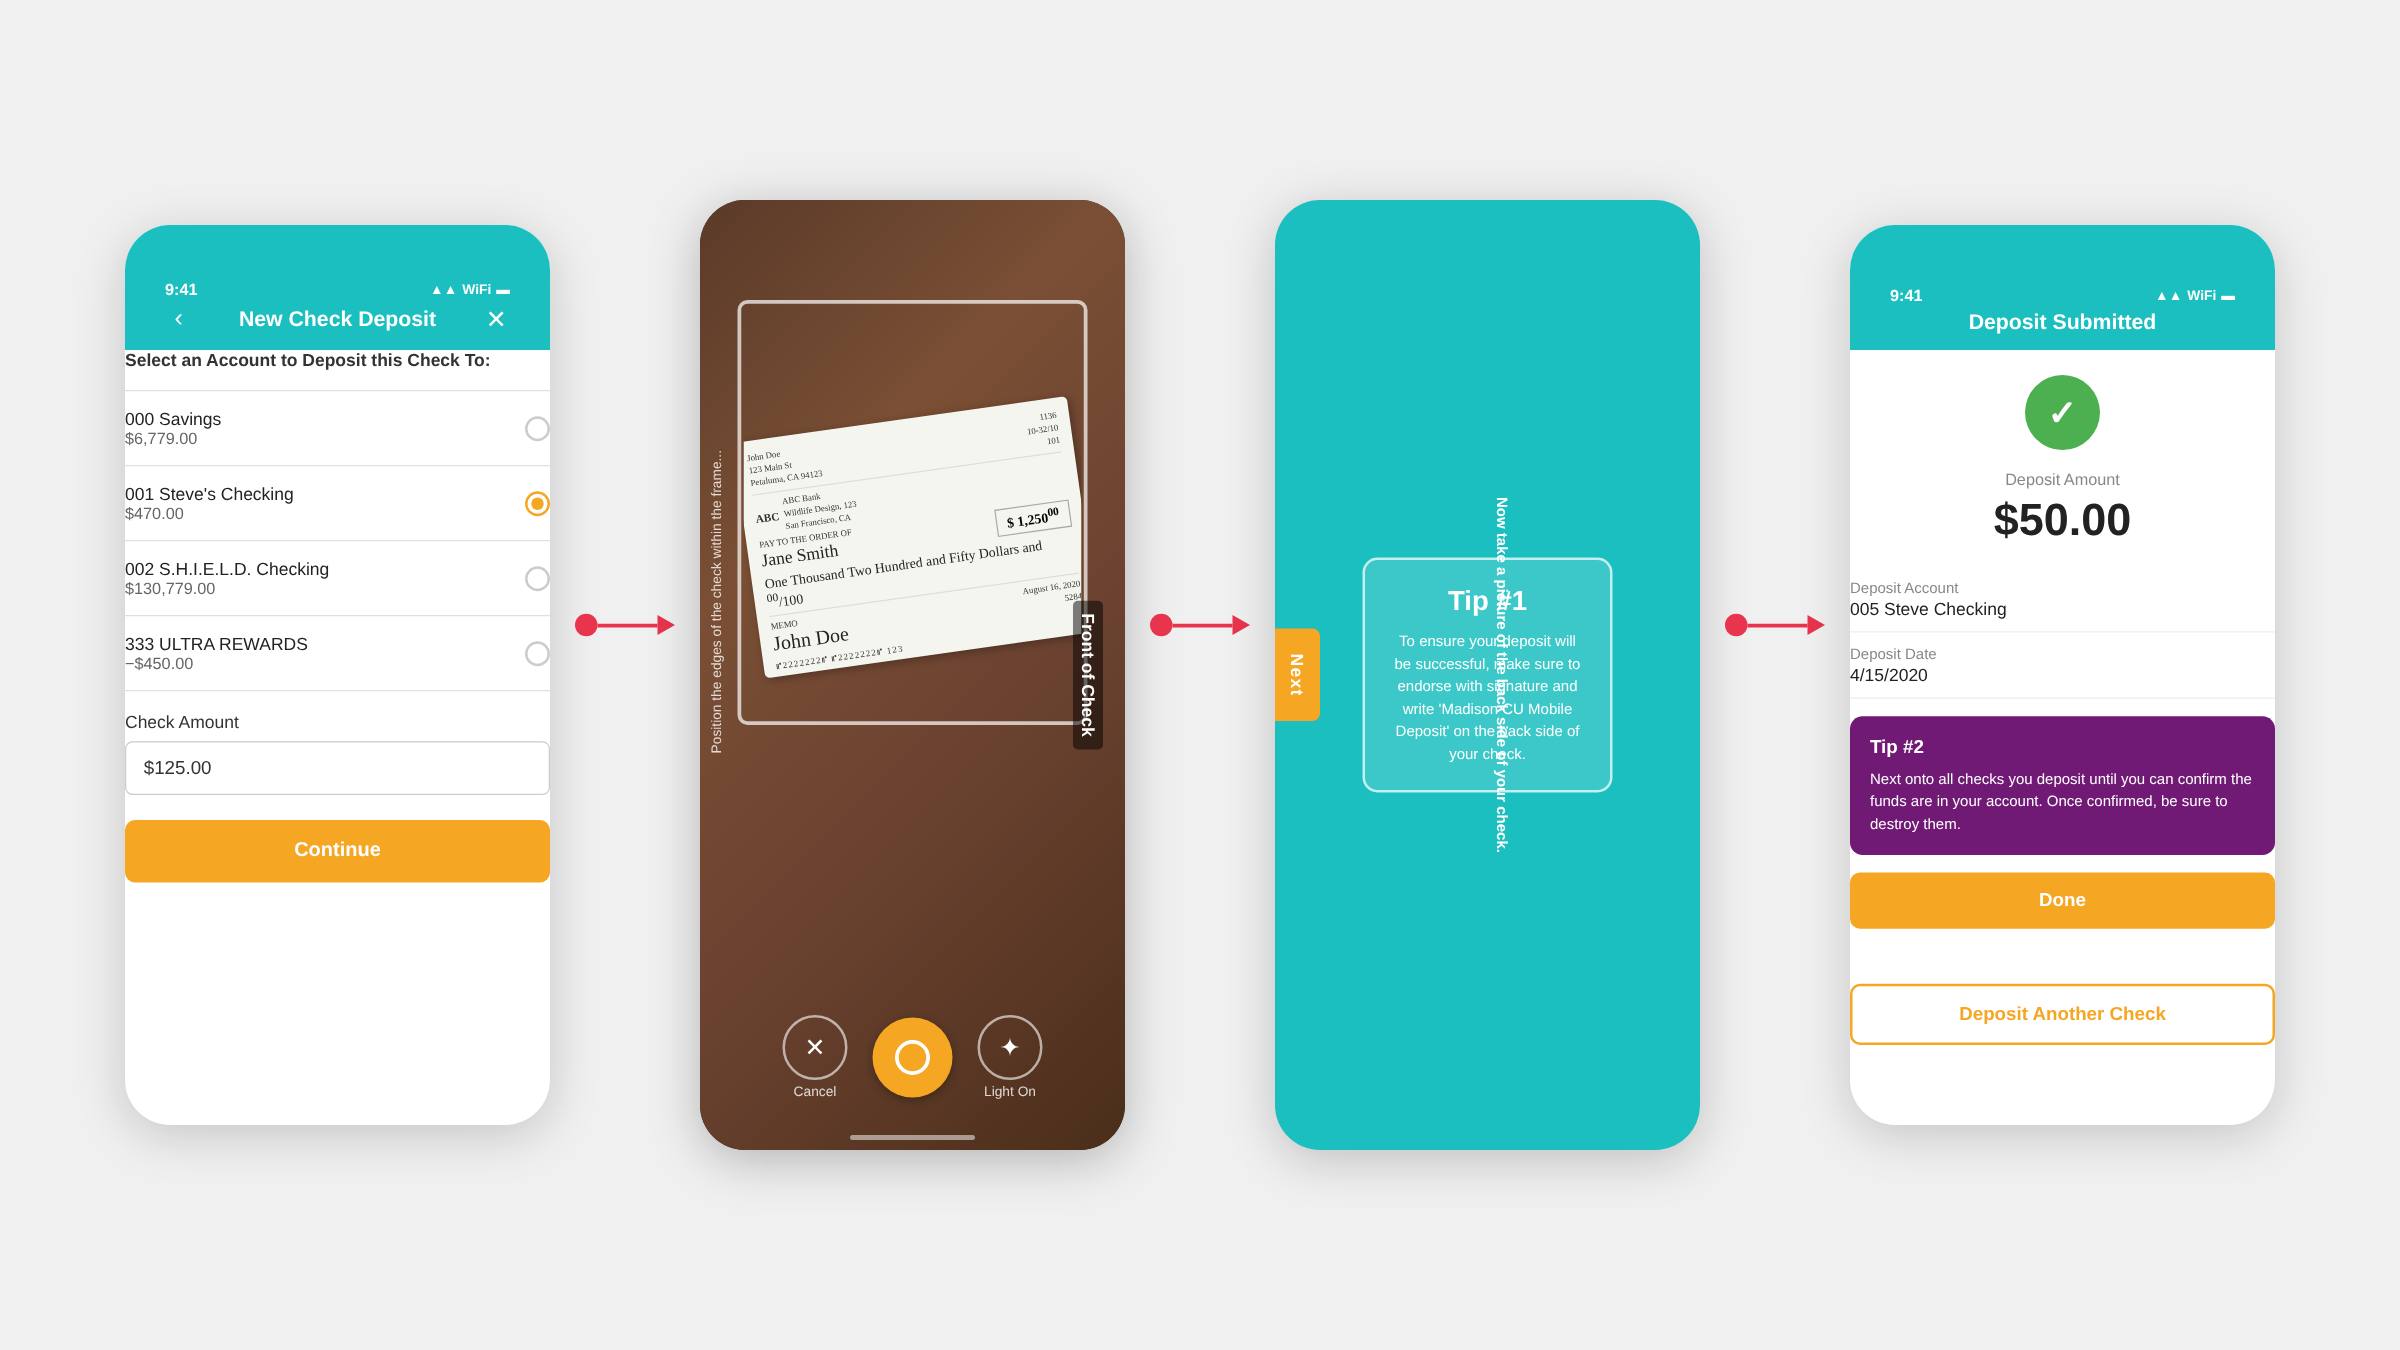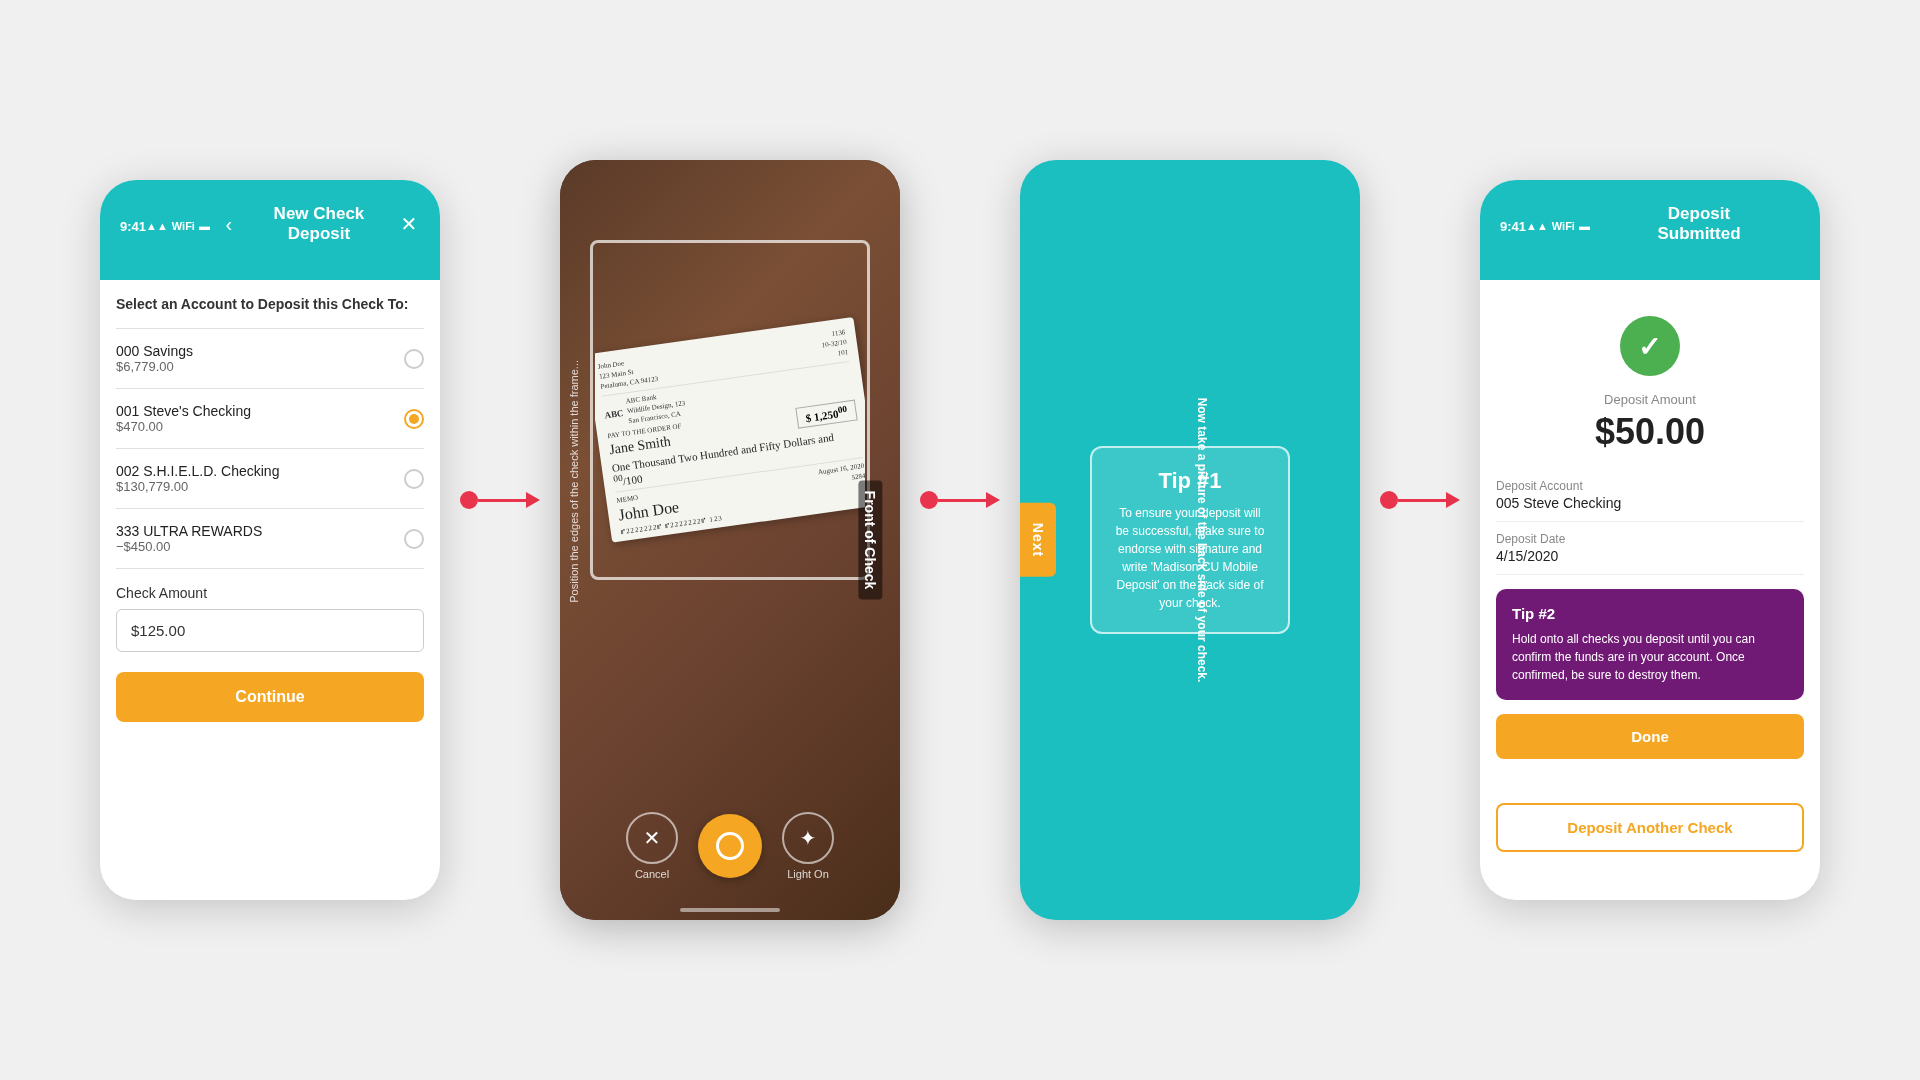--- a/index.html
+++ b/index.html
@@ -50,24 +50,24 @@
       overflow: hidden;
       box-shadow: 0 8px 40px rgba(0,0,0,0.18);
       position: relative;
     }
     .phone-1 {
       width: 340px;
       height: 720px;
     }
     .phone-header-teal {
       background: #1BBFBF;
-      padding: 0 16px;
+      padding: 0 28px;
       height: 100px;
       display: flex;
-      flex-direction: row;
+      flex-direction: column;
       justify-content: flex-end;
       padding-bottom: 12px;
     }
     .status-bar {
       display: flex;
       justify-content: space-between;
       align-items: center;
       padding: 8px 4px 4px;
       font-size: 13px;
       font-weight: 600;
@@ -94,21 +94,20 @@
     .nav-btn {
       color: #fff;
       font-size: 20px;
       background: none;
       border: none;
       cursor: pointer;
       width: 30px;
       text-align: center;
     }
     .phone-body {
-      padding: 16px;
       overflow-y: auto;
       height: calc(100% - 100px);
     }
     .section-title {
       font-size: 14px;
       font-weight: 600;
       color: #333;
       margin-bottom: 16px;
     }
     .account-list {
@@ -699,21 +698,21 @@
         <div class="deposit-detail-label">Deposit Account</div>
         <div class="deposit-detail-value">005 Steve Checking</div>
       </div>
       <div class="deposit-detail">
         <div class="deposit-detail-label">Deposit Date</div>
         <div class="deposit-detail-value">4/15/2020</div>
       </div>
 
       <div class="tip2-card">
         <div class="tip2-title">Tip #2</div>
-        <div class="tip2-text">Hold onto all checks you deposit until you can confirm the funds are in your account. Once confirmed, be sure to destroy them.</div>
+        <div class="tip2-text">Next onto all checks you deposit until you can confirm the funds are in your account. Once confirmed, be sure to destroy them.</div>
       </div>
 
       <button class="done-btn">Done</button>
       <button class="deposit-another-btn">Deposit Another Check</button>
     </div>
   </div>
 
 </div>
 
 </body></html>

